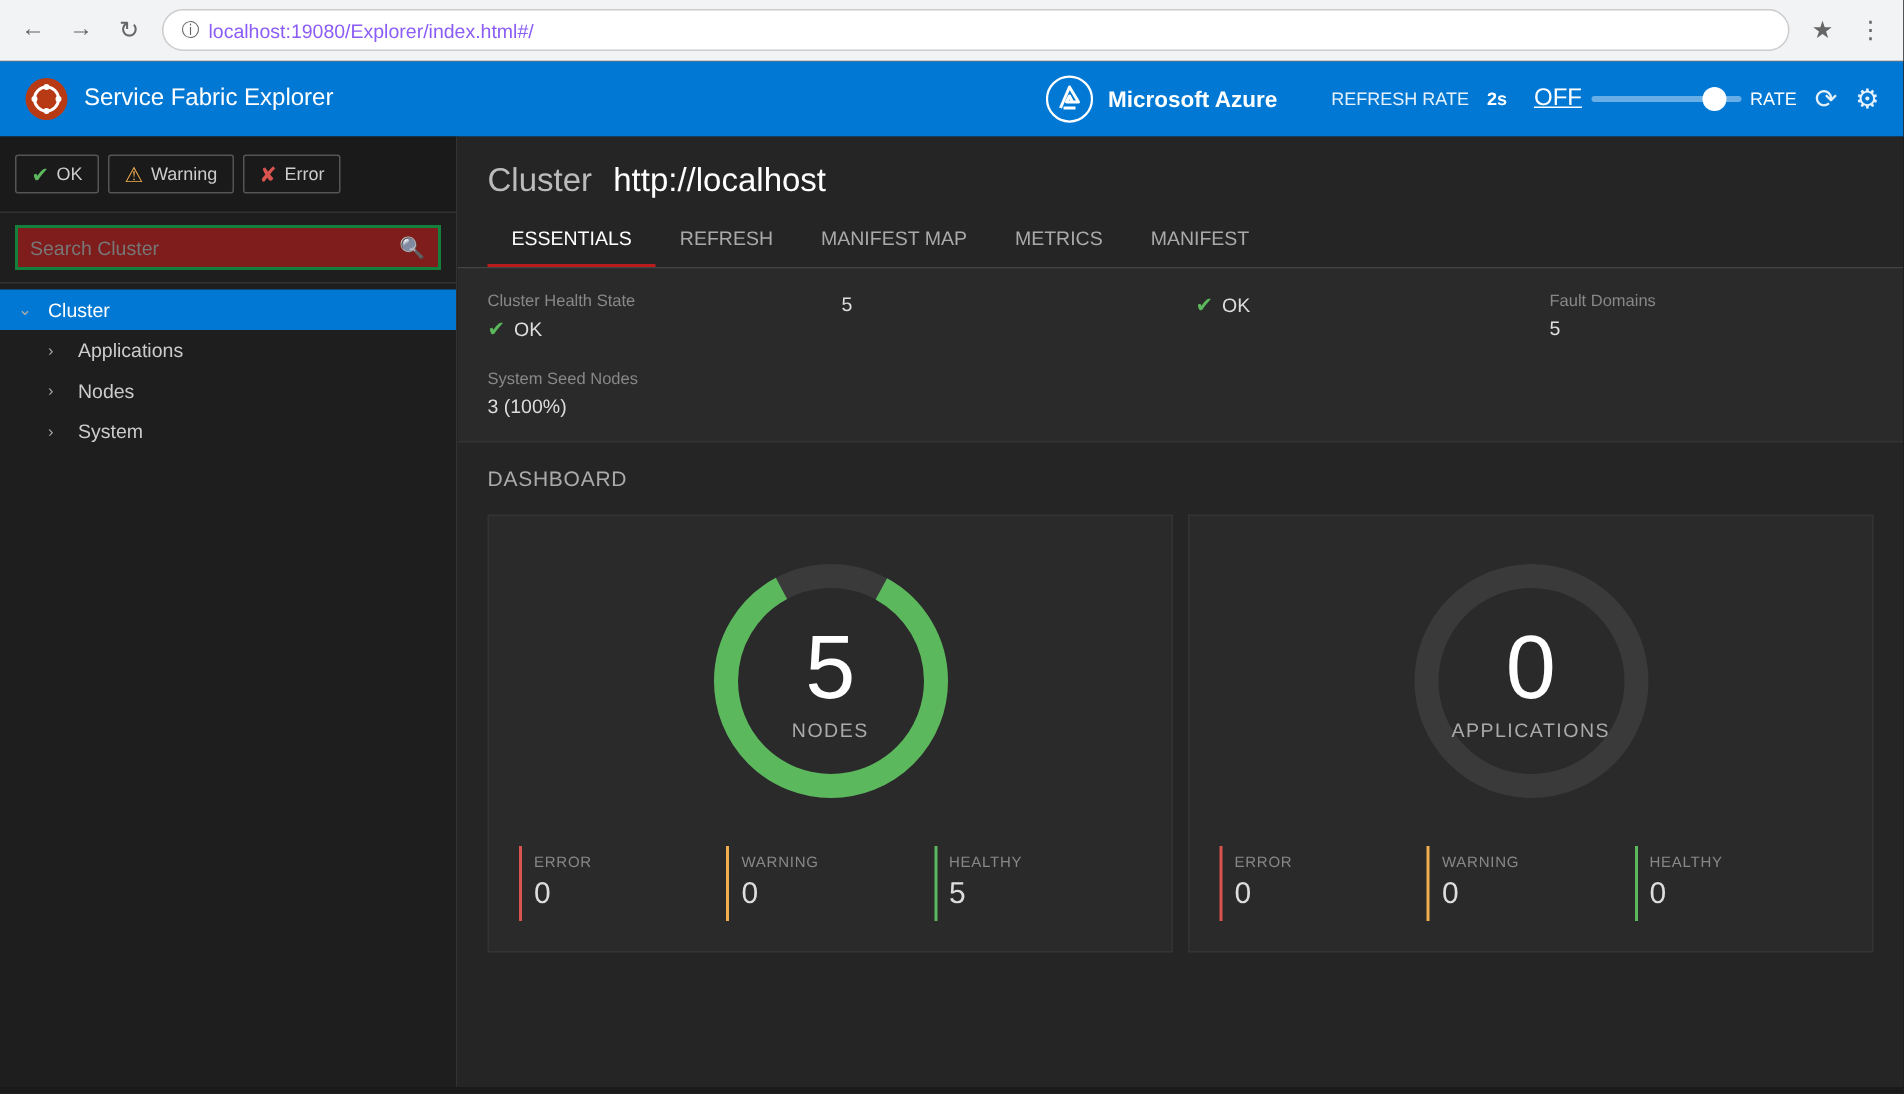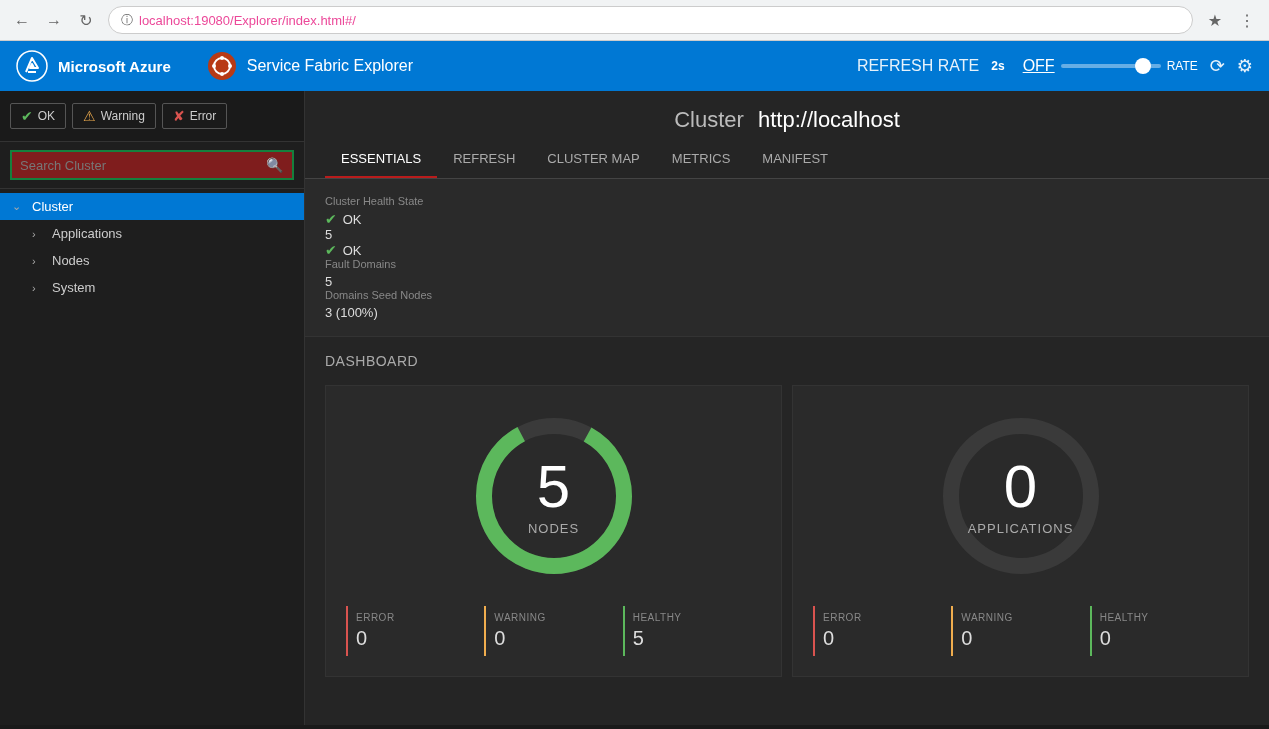--- a/index.html
+++ b/index.html
@@ -5,34 +5,34 @@
     * { box-sizing: border-box; margin: 0; padding: 0; }
     body { font-family: 'Segoe UI', Arial, sans-serif; background: #1a1a1a; color: #ccc; font-size: 13px; overflow: hidden; }
 
     
     .browser-chrome { background: #f1f3f4; border-bottom: 1px solid #ccc; }
     .browser-toolbar { display: flex; align-items: center; padding: 6px 8px; gap: 8px; background: #f1f3f4; }
     .browser-nav-buttons { display: flex; gap: 4px; align-items: center; }
     .nav-btn { width: 28px; height: 28px; border-radius: 50%; border: none; background: transparent; cursor: pointer; display: flex; align-items: center; justify-content: center; color: #666; font-size: 16px; }
     .address-bar { flex: 1; height: 28px; border: 1px solid #ccc; border-radius: 14px; padding: 0 12px; font-size: 13px; background: white; display: flex; align-items: center; gap: 6px; }
     .address-bar .lock-icon { color: #666; font-size: 12px; }
-    .address-text { color: #ec4899; font-size: 13px; }
+    .address-text { color: #8b5cf6; font-size: 13px; }
     .browser-actions { display: flex; gap: 4px; }
     .browser-action-btn { width: 28px; height: 28px; border: none; background: transparent; cursor: pointer; color: #666; font-size: 16px; display: flex; align-items: center; justify-content: center; border-radius: 50%; }
 
     
     .app-wrapper { display: flex; flex-direction: column; height: calc(100vh - 45px); }
 
     
     .app-header { background: #0078d4; display: flex; align-items: center; padding: 0 16px; height: 50px; flex-shrink: 0; }
     .header-brand { color: white; font-size: 15px; font-weight: 600; margin-right: 20px; }
     .header-logo { width: 32px; height: 32px; margin-right: 10px; }
     .header-app-name { color: white; font-size: 16px; font-weight: 300; flex: 1; }
     .header-controls { display: flex; align-items: center; gap: 12px; color: white; font-size: 12px; }
-    .refresh-rate-label { font-size: 16px; color: rgba(255,255,255,0.9); }
+    .refresh-rate-label { font-size: 12px; color: rgba(255,255,255,0.9); }
     .refresh-rate-value { font-weight: bold; margin-right: 6px; }
     .slider-container { display: flex; align-items: center; gap: 6px; }
     .slider-off { font-size: 16px; text-decoration: underline; }
     .slider { width: 100px; height: 4px; background: rgba(255,255,255,0.4); border-radius: 2px; position: relative; }
     .slider-thumb { position: absolute; right: 10px; top: -6px; width: 16px; height: 16px; background: white; border-radius: 50%; }
     .slider-fast { font-size: 12px; }
     .refresh-icon { font-size: 18px; color: rgba(255,255,255,0.9); cursor: pointer; }
     .settings-icon { font-size: 18px; color: rgba(255,255,255,0.9); cursor: pointer; }
 
     
@@ -66,31 +66,31 @@
     .tree-children { padding-left: 20px; }
     .tree-child-row { display: flex; align-items: center; padding: 6px 12px; gap: 6px; cursor: pointer; }
     .tree-child-toggle { font-size: 11px; color: #aaa; width: 14px; }
     .tree-child-label { font-size: 13px; color: #ccc; }
 
     
     .right-panel { flex: 1; overflow-y: auto; background: #252525; }
 
     
     .cluster-header { padding: 16px 20px 0; }
-    .cluster-title { font-size: 22px; color: #bbb; text-align: center; }
+    .cluster-title { font-size: 22px; color: #bbb; }
     .cluster-title span { color: #ddd; font-weight: 400; }
 
     
     .tabs { display: flex; gap: 0; padding: 0 20px; border-bottom: 1px solid #444; margin-top: 8px; }
     .tab { padding: 10px 16px; font-size: 13px; color: #aaa; cursor: pointer; border-bottom: 2px solid transparent; }
     .tab.active { color: #fff; border-bottom: 2px solid #b91c1c; }
 
     
     .essentials-section { padding: 16px 20px; background: #2a2a2a; margin: 0; border-bottom: 1px solid #333; }
-    .essentials-grid { display: grid; grid-template-columns: 1fr; gap: 0; }
+    .essentials-grid { display: grid; grid-template-columns: 1fr 1fr 1fr 1fr; gap: 20px; }
     .essentials-item { }
     .essentials-label { font-size: 11px; color: #888; margin-bottom: 4px; }
     .essentials-value { display: flex; align-items: center; gap: 6px; font-size: 13px; color: #ddd; }
     .essentials-value .ok-icon { color: #5cb85c; font-size: 14px; }
     .essentials-number { font-size: 13px; color: #ddd; }
 
     
     .dashboard-section { padding: 16px 20px; }
     .dashboard-title { font-size: 14px; color: #aaa; margin-bottom: 16px; letter-spacing: 0.5px; }
 
@@ -135,40 +135,40 @@
     <div class="browser-actions">
       <button class="browser-action-btn">★</button>
       <button class="browser-action-btn">⋮</button>
     </div>
   </div>
 </div>
 
 <div class="app-wrapper">
 
   <div class="app-header">
-    <div style="display:flex;align-items:center;margin-right:16px;">
-
-      <svg class="header-logo" viewBox="0 0 32 32" xmlns="http://www.w3.org/2000/svg">
-        <circle cx="16" cy="16" r="15" fill="#0078d4" stroke="white" stroke-width="1.5"></circle>
-        <path d="M10 22 L16 8 L22 18 L18 18 L16 14 L14 18 L18 18" fill="none" stroke="white" stroke-width="2" stroke-linejoin="round"></path>
-        <path d="M12 22 L20 22" stroke="white" stroke-width="2"></path>
-      </svg>
-      <span class="header-brand">Microsoft Azure</span>
-    </div>
-
     <div style="display:flex;align-items:center;gap:10px;flex:1;">
       <svg width="30" height="30" viewBox="0 0 30 30">
         <circle cx="15" cy="15" r="14" fill="#cc3300" opacity="0.9"></circle>
         <circle cx="15" cy="15" r="8" fill="none" stroke="white" stroke-width="2"></circle>
         <circle cx="15" cy="7" r="2" fill="white"></circle>
         <circle cx="15" cy="23" r="2" fill="white"></circle>
         <circle cx="7" cy="15" r="2" fill="white"></circle>
         <circle cx="23" cy="15" r="2" fill="white"></circle>
       </svg>
       <span class="header-app-name">Service Fabric Explorer</span>
+    </div>
+
+    <div style="display:flex;align-items:center;margin-right:16px;">
+
+      <svg class="header-logo" viewBox="0 0 32 32" xmlns="http://www.w3.org/2000/svg">
+        <circle cx="16" cy="16" r="15" fill="#0078d4" stroke="white" stroke-width="1.5"></circle>
+        <path d="M10 22 L16 8 L22 18 L18 18 L16 14 L14 18 L18 18" fill="none" stroke="white" stroke-width="2" stroke-linejoin="round"></path>
+        <path d="M12 22 L20 22" stroke="white" stroke-width="2"></path>
+      </svg>
+      <span class="header-brand">Microsoft Azure</span>
     </div>
     <div class="header-controls">
       <span class="refresh-rate-label">REFRESH RATE</span>
       <span class="refresh-rate-value">2s</span>
       <div class="slider-container">
         <span class="slider-off">OFF</span>
         <div class="slider">
           <div class="slider-thumb"></div>
         </div>
         <span class="slider-fast">RATE</span>
@@ -236,21 +236,21 @@
       <div class="cluster-header">
         <h1 class="cluster-title">
           <span style="color:#bbb;font-weight:300;font-size:22px;">Cluster</span>
           <span style="color:#fff;font-weight:300;font-size:22px;margin-left:8px;">http://localhost</span>
         </h1>
       </div>
 
       <div class="tabs">
         <div class="tab active">ESSENTIALS</div>
         <div class="tab">REFRESH</div>
-        <div class="tab">CLUSTER MAP</div>
+        <div class="tab">MANIFEST MAP</div>
         <div class="tab">METRICS</div>
         <div class="tab">MANIFEST</div>
       </div>
 
       <div class="essentials-section">
         <div class="essentials-grid">
           <div class="essentials-item">
             <div class="essentials-label">Cluster Health State</div>
             <div class="essentials-value">
               <span class="ok-icon">✔</span>
@@ -264,21 +264,21 @@
             <div class="essentials-value">
               <span class="ok-icon">✔</span>
               <span>OK</span>
             </div>
           </div>
           <div class="essentials-item">
             <div class="essentials-label">Fault Domains</div>
             <div class="essentials-number">5</div>
           </div>
           <div class="essentials-item">
-            <div class="essentials-label">Domains Seed Nodes</div>
+            <div class="essentials-label">System Seed Nodes</div>
             <div class="essentials-number">3 (100%)</div>
           </div>
         </div>
       </div>
 
       <div class="dashboard-section">
         <div class="dashboard-title">DASHBOARD</div>
 
         <div class="dashboard-cards">
 

